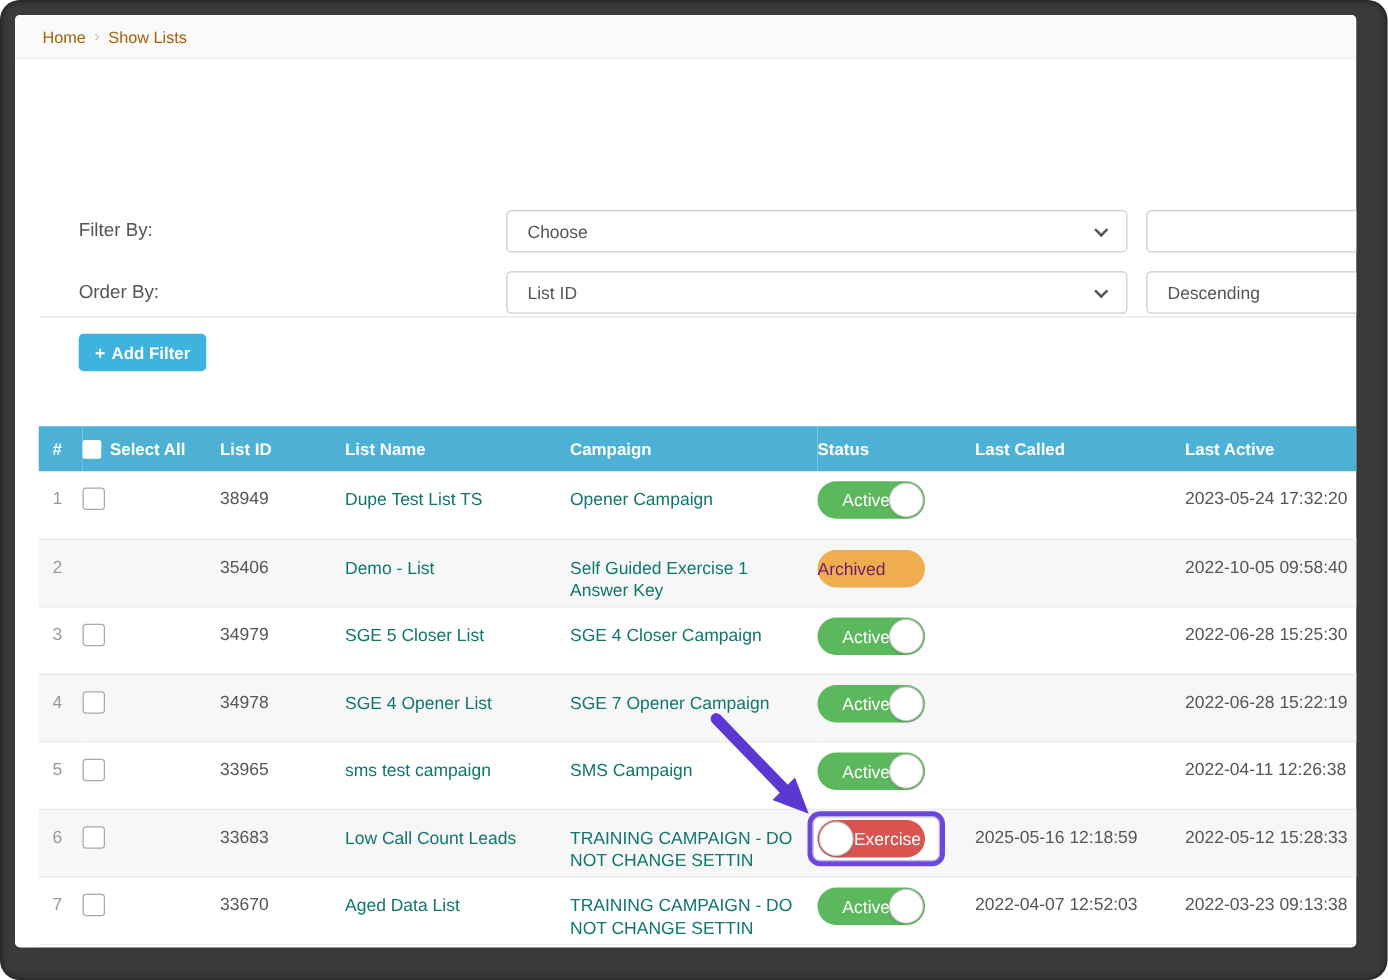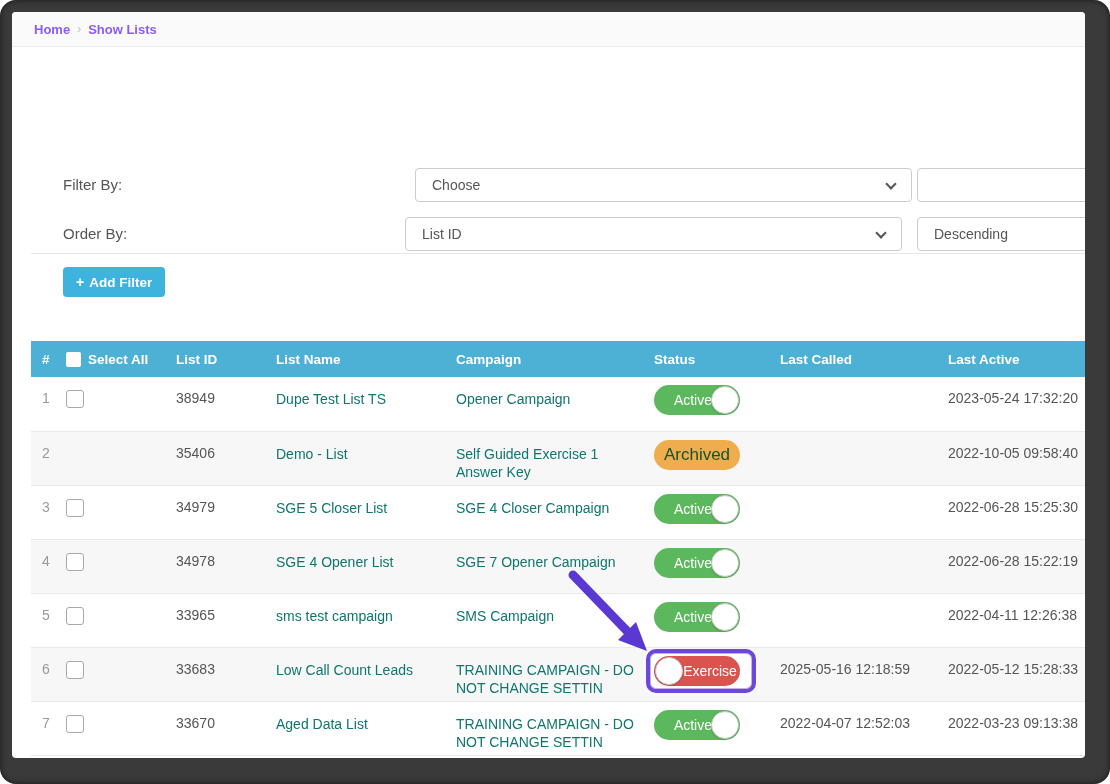--- a/index.html
+++ b/index.html
@@ -3,21 +3,21 @@
 <meta charset="utf-8">
 <style>
   * { margin:0; padding:0; box-sizing:border-box; }
   html,body { width:1110px; height:784px; background:#fff; font-family:"Liberation Sans","DejaVu Sans",sans-serif; }
   .frame { position:absolute; inset:0; width:1110px; height:784px; background:#3a3a3a; border-radius:16px; box-shadow: inset 0 0 6px rgba(0,0,0,.6); }
   .screen { position:absolute; left:12px; top:12px; width:1073px; height:746px; background:#fff; border-radius:4px; overflow:hidden; }
 
   
   .breadcrumb-bar { position:absolute; left:0; top:0; width:100%; height:35px; background:#fafafa; border-bottom:1px solid #ececec; display:flex; align-items:center; padding-left:22px; font-size:13px; color:#8a8a8a; gap:7px; }
   .breadcrumb-bar .sep { color:#c2c2c2; font-size:12px; }
-  .breadcrumb-bar a { color:#8b5cf6; text-decoration:none;font-weight:bold; }
+  .breadcrumb-bar a { color:#a16207; text-decoration:none; }
 
   
   .title-band { position:absolute; left:0; top:36px; width:100%; height:67px; background:#f9f9f9; border-bottom:1px solid #f0f0f0; display:flex; align-items:center; padding-left:22px; }
   .page-title { font-size:24px; font-weight:400; color:#595959; letter-spacing:.2px; }
 
   
   .flabel { position:absolute; left:51px; font-size:15px; color:#555; line-height:34px; }
   .sel { position:absolute; height:34px; border:1px solid #ccc; border-radius:4px; background:#fff; font-size:14px; color:#555; line-height:32px; padding-left:16px; }
   .sel .chev { position:absolute; right:16px; top:11px; width:8px; height:8px; border-right:2px solid #555; border-bottom:2px solid #555; transform:rotate(45deg); }
   .txt-input { position:absolute; height:34px; border:1px solid #ccc; border-radius:4px; background:#fff; font-size:14px; color:#555; padding-left:12px; outline:none; }
@@ -41,21 +41,21 @@
 
   
   .toggle { position:relative; width:86px; height:30px; border-radius:15px; color:#fff; font-size:14px; }
   .toggle.active { background:#5cb85c; }
   .toggle.active .tlabel { position:absolute; left:0; width:58px; text-align:right; line-height:30px; }
   .toggle.inactive { background:#d9534f; }
   .toggle.inactive .tlabel { position:absolute; right:0; width:60px; text-align:center; line-height:30px; }
   .knob { position:absolute; top:1px; width:28px; height:28px; background:#fff; border:1px solid #c4c4c4; border-radius:50%; box-shadow:0 1px 2px rgba(0,0,0,.15); }
   .toggle.active .knob { right:1px; }
   .toggle.inactive .knob { left:1px; }
-  .badge-archived { width:86px; height:30px; border-radius:15px; background:#f0ad4e; color:#14532d; font-size:17px; text-align:center; line-height:30px; }
+  .badge-archived { width:86px; height:30px; border-radius:15px; background:#f0ad4e; color:#701a75; font-size:14px; text-align:left; line-height:30px; }
 
   
   .annotation-box { display:inline-block; background:#fff; border:4px solid #6c47db; border-radius:10px; padding:3px 12px 3px 4px; margin:-7px 0 0 -8px; box-shadow:0 0 0 1px #bfb3e8 inset; }
 
   
   .overlay { position:absolute; inset:0; width:1073px; height:746px; pointer-events:none; z-index:9; }
 </style>
 </head>
 <body>
 
@@ -63,21 +63,21 @@
   <div class="screen">
 
     <div class="breadcrumb-bar">
       <a href="#">Home</a>
       <span class="sep">›</span>
       <a href="#">Show Lists</a>
     </div>
 
 
     <div class="flabel" style="top:156px;">Filter By:</div>
-    <div class="sel" style="left:403px; top:156px; width:497px;">
+    <div class="sel" style="left:393px; top:156px; width:497px;">
       <span>Choose</span>
       <span class="chev"></span>
     </div>
     <input class="txt-input" style="left: 905px; top: 156px; width: 240px;" value="">
 
     <div class="flabel" style="top:205px;">Order By:</div>
     <div class="sel" style="left:393px; top:205px; width:497px;">
       <span>List ID</span>
       <span class="chev"></span>
     </div>

